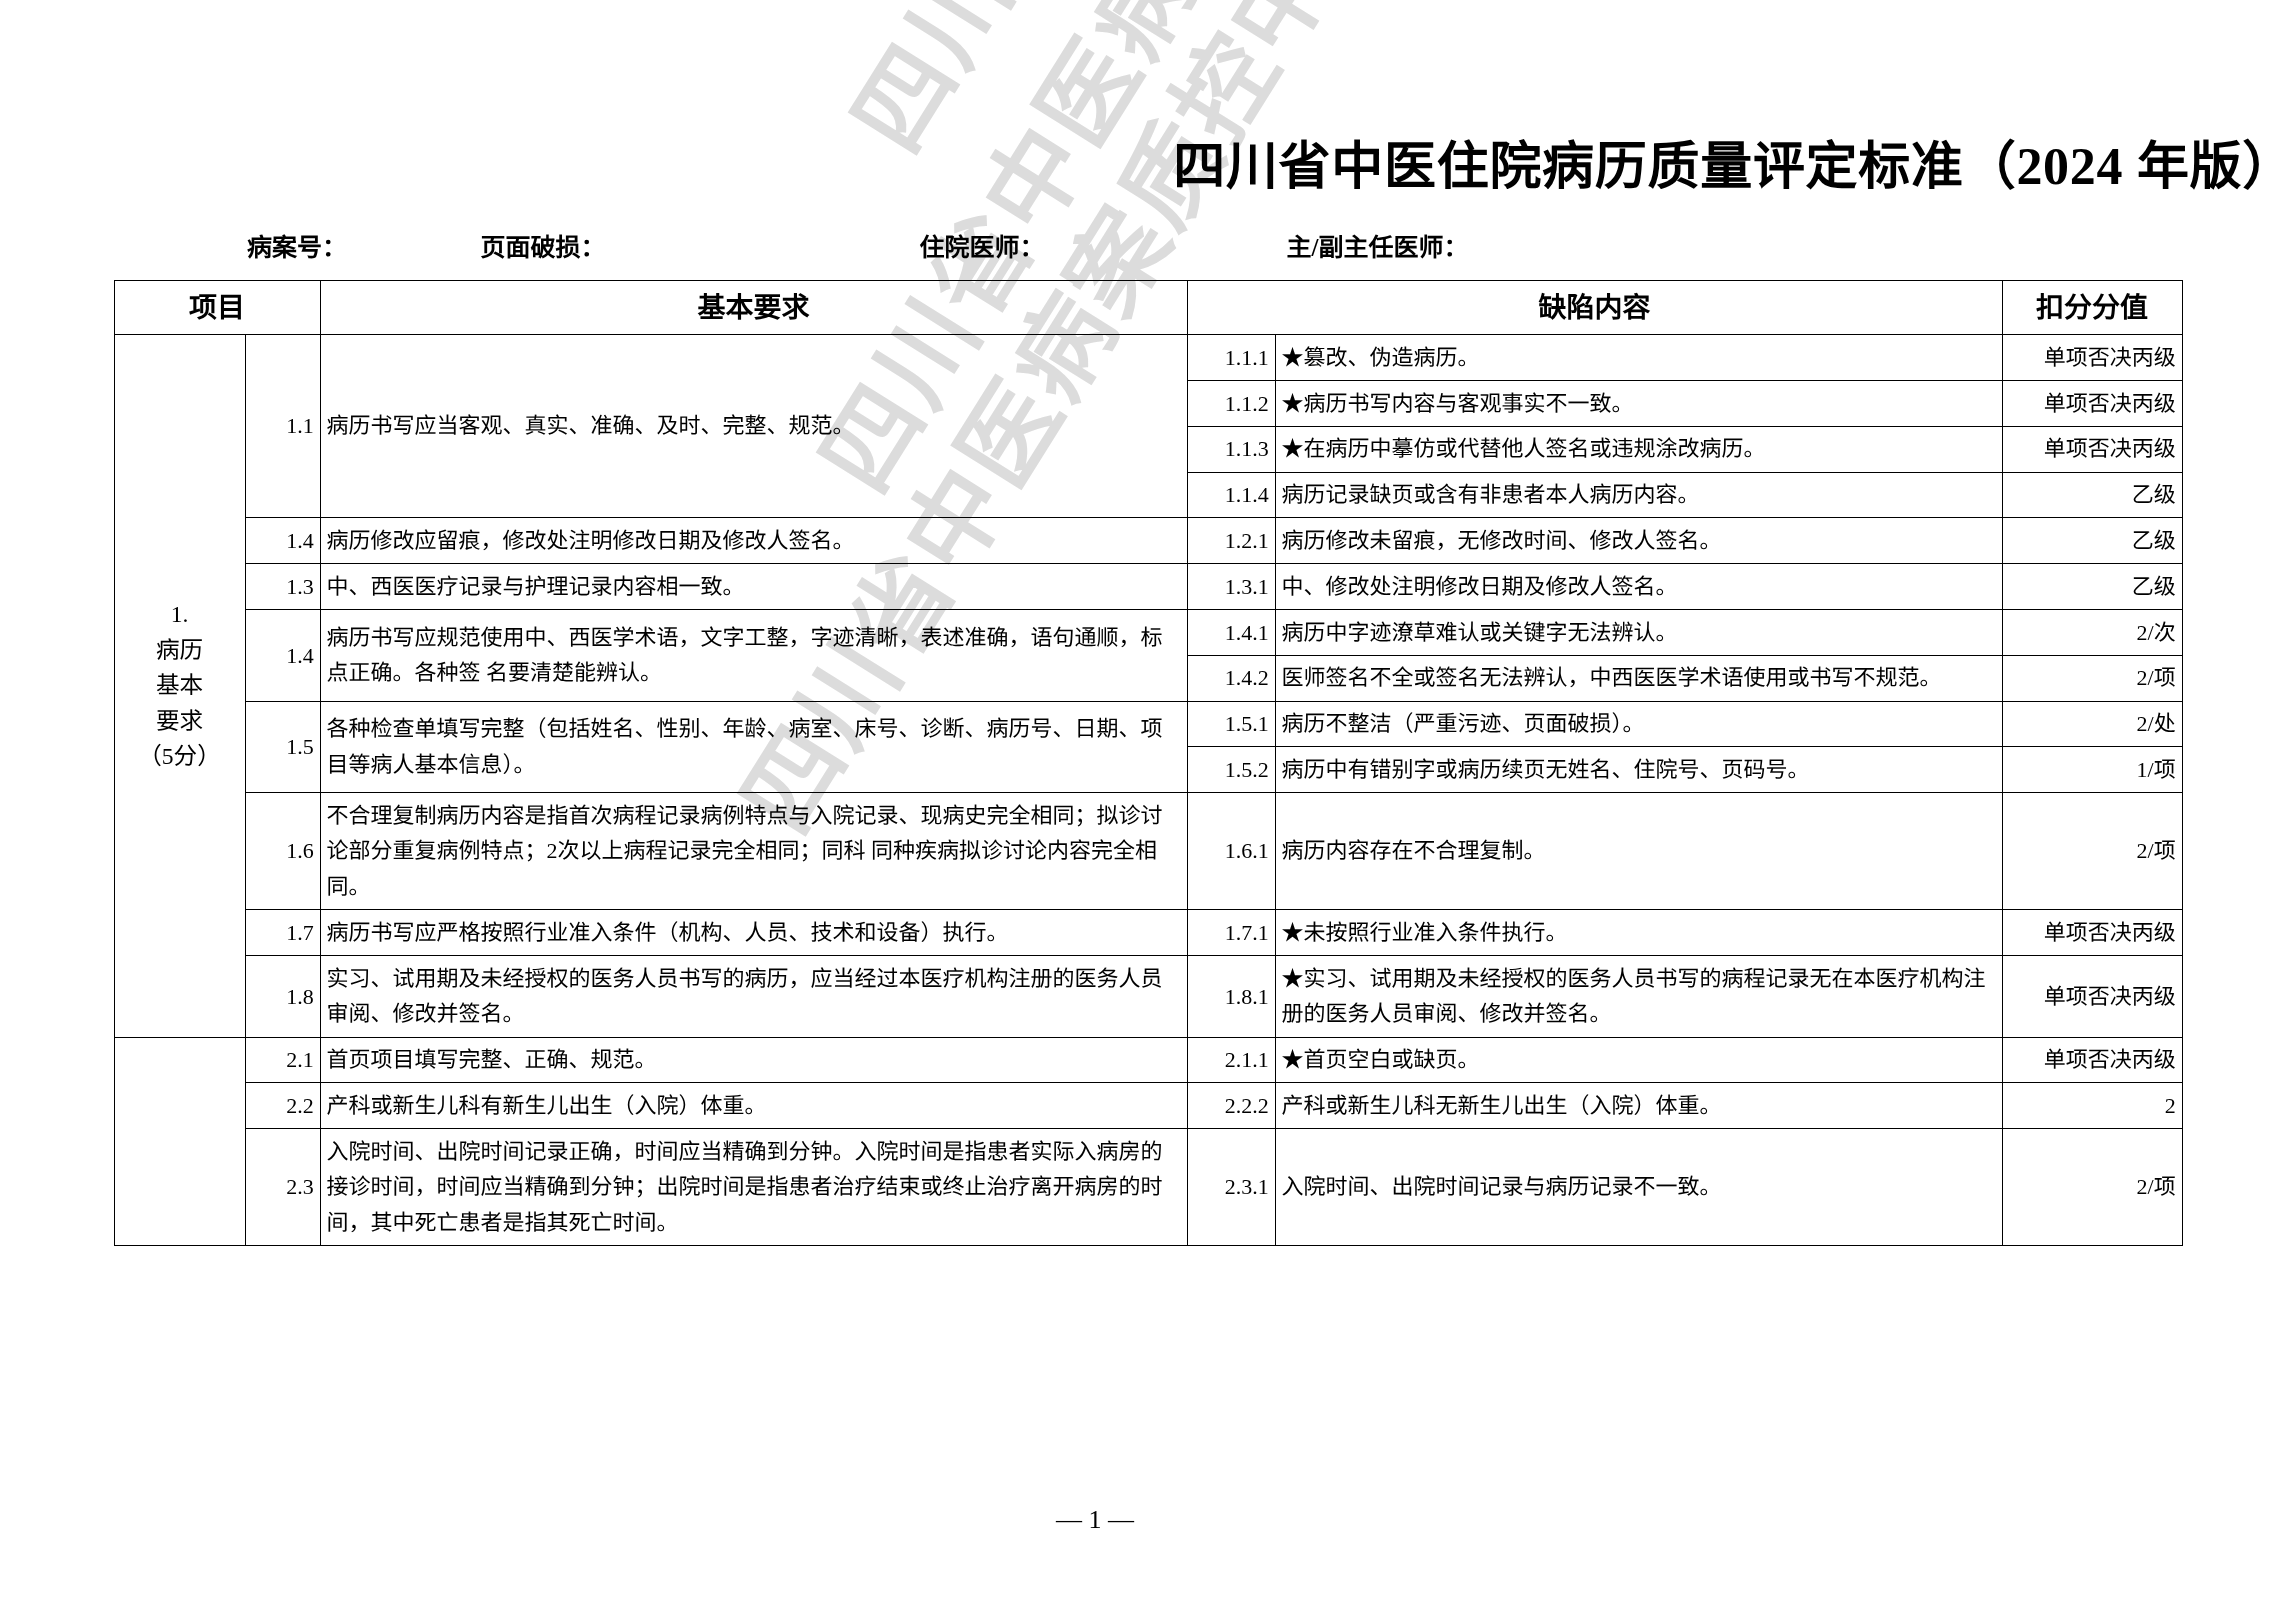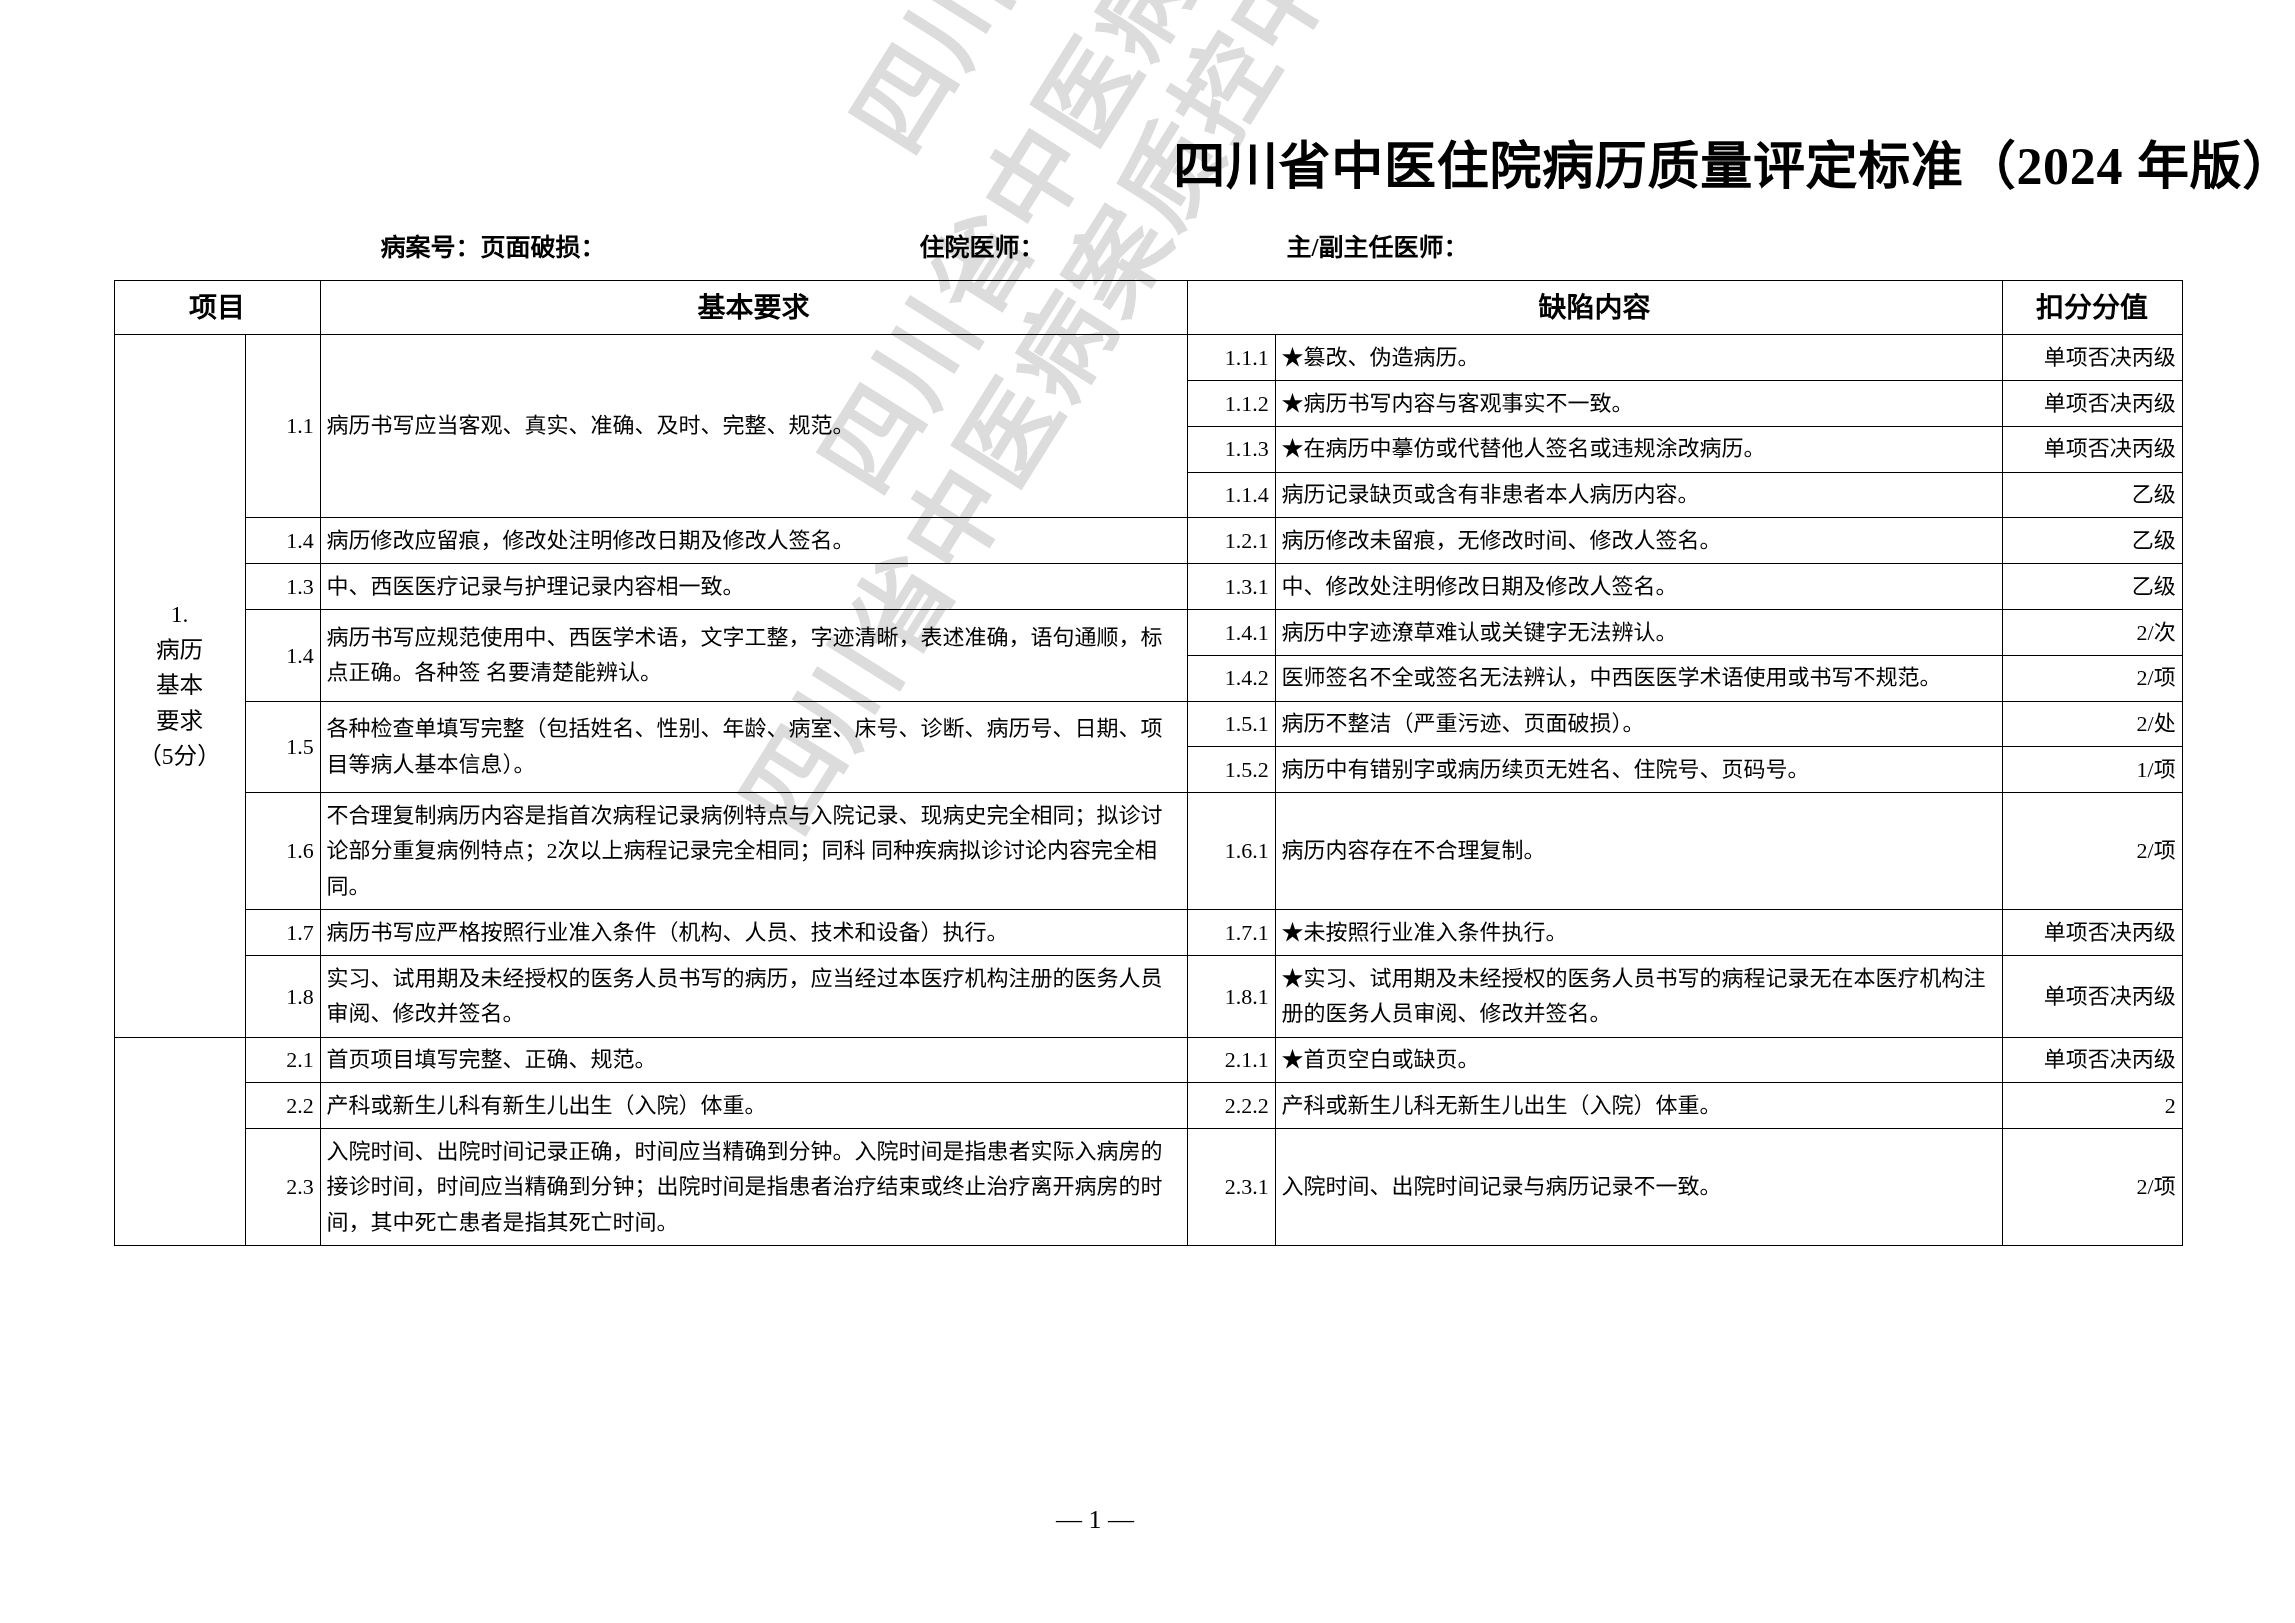--- a/index.html
+++ b/index.html
@@ -68,21 +68,21 @@
     z-index: 2;
     margin: 0 auto;
     width: 2068px;
     display: flex;
     padding-top: 34px;
     font-size: 25px;
     font-weight: 700;
     font-family: "Liberation Serif", "DejaVu Serif", serif;
   }
   .info-row .f0 { width: 452px; text-align: left; padding-left: 26px; box-sizing: border-box;}
-  .info-row .f1 { width: 367px; text-align: right; }
+  .info-row .f1 { width: 367px; text-align: center; }
   .info-row .f2 { width: 439px; text-align: left; }
   .info-row .f3 { width: 367px; text-align: left; }
   .info-row .f4 { width: 419px; text-align: left; }
 
   
   .table-wrap {
     position: relative;
     z-index: 2;
     width: 2068px;
     margin: 17px auto 0 auto;

